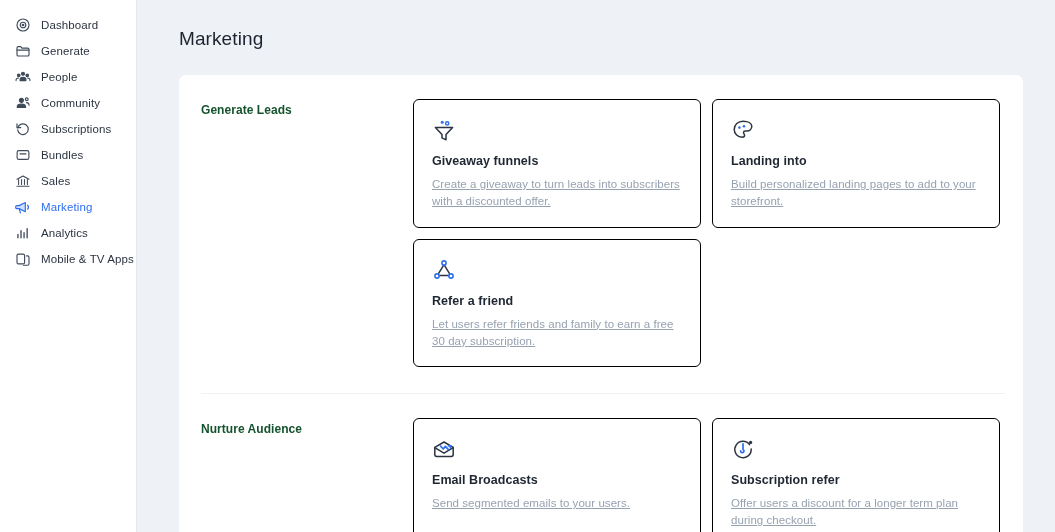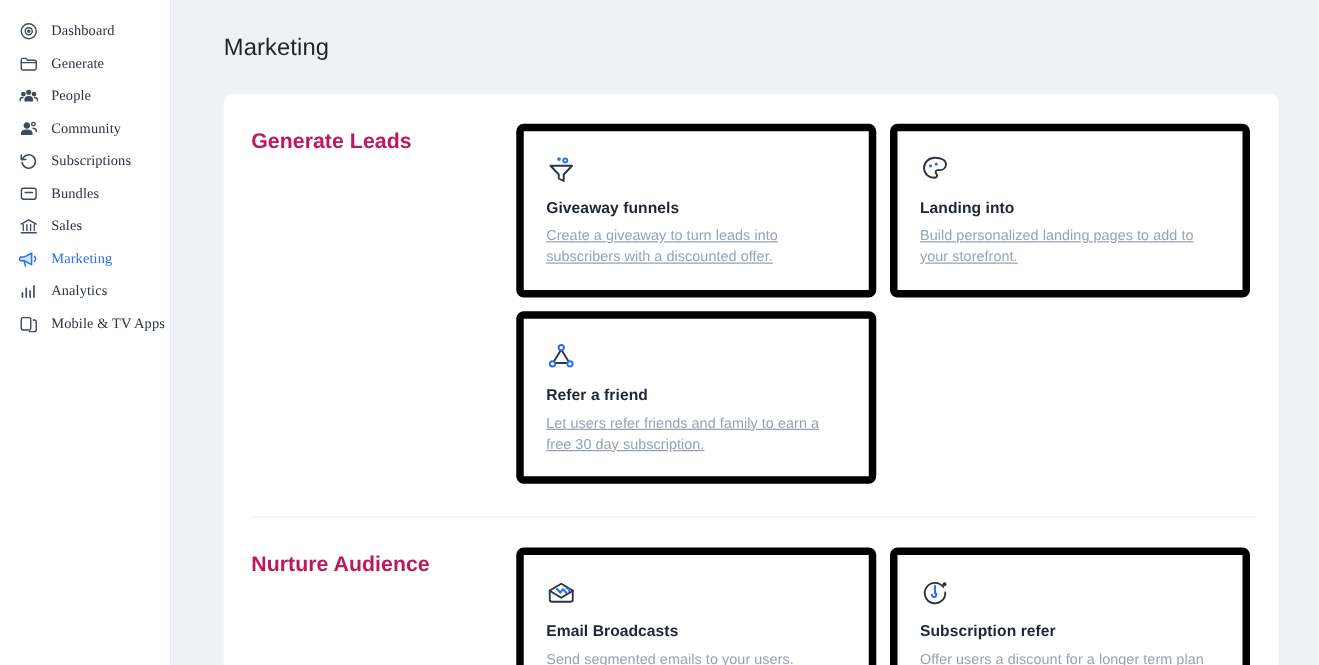--- a/index.html
+++ b/index.html
@@ -24,21 +24,20 @@
   }
 
   
   .sidebar {
     width: 137px;
     height: 532px;
     background: #ffffff;
     border-right: 1px solid #e5e9ef;
     padding-top: 12px;
     flex: 0 0 137px;
-    font-family: Liberation Serif, serif;
   }
 
   .nav-item {
     display: flex;
     align-items: center;
     height: 26px;
     padding: 0 10px 0 14px;
     margin-bottom: 0px;
     cursor: pointer;
     position: relative;
@@ -105,37 +104,37 @@
     min-height: 500px;
   }
 
   .section {
     display: flex;
     padding: 24px 18px 4px 22px;
   }
 
   .section-label {
     flex: 0 0 212px;
-    font-size: 17px;
+    font-size: 12px;
     font-weight: 700;
-    color: #be185d;
+    color: #14532d;
     padding-top: 4px;
     letter-spacing: 0.05px;
   }
 
   .cards {
     flex: 1 1 auto;
     display: flex;
     flex-wrap: wrap;
     gap: 11px;
   }
 
   .card {
     width: 288px;
-    border: 6px solid #000000;
+    border: 1px solid #000000;
     border-radius: 6px;
     background: #fff;
     padding: 18px 18px 16px 18px;
     cursor: pointer;
   }
 
   .card-icon {
     width: 24px;
     height: 24px;
     margin-bottom: 12px;

